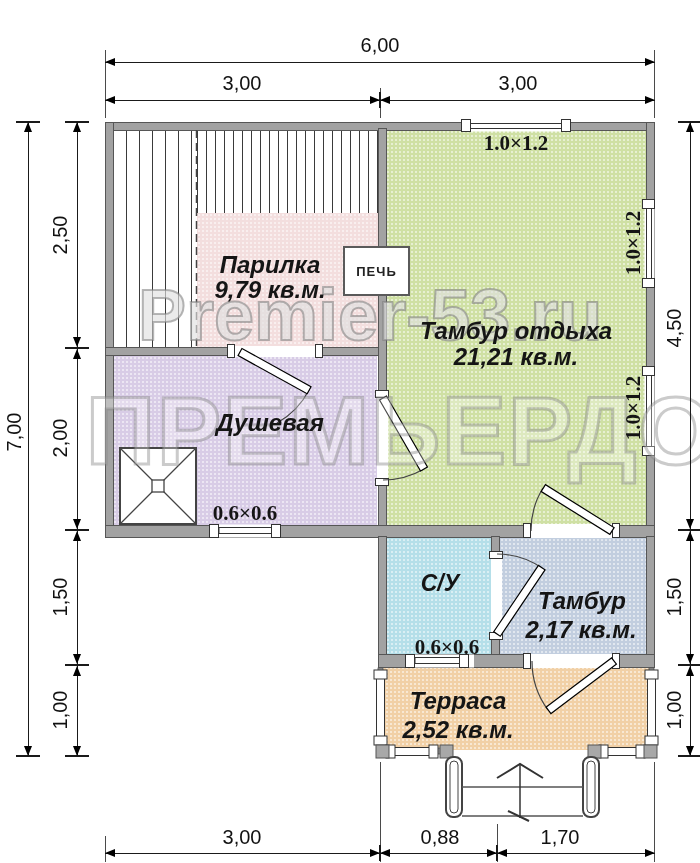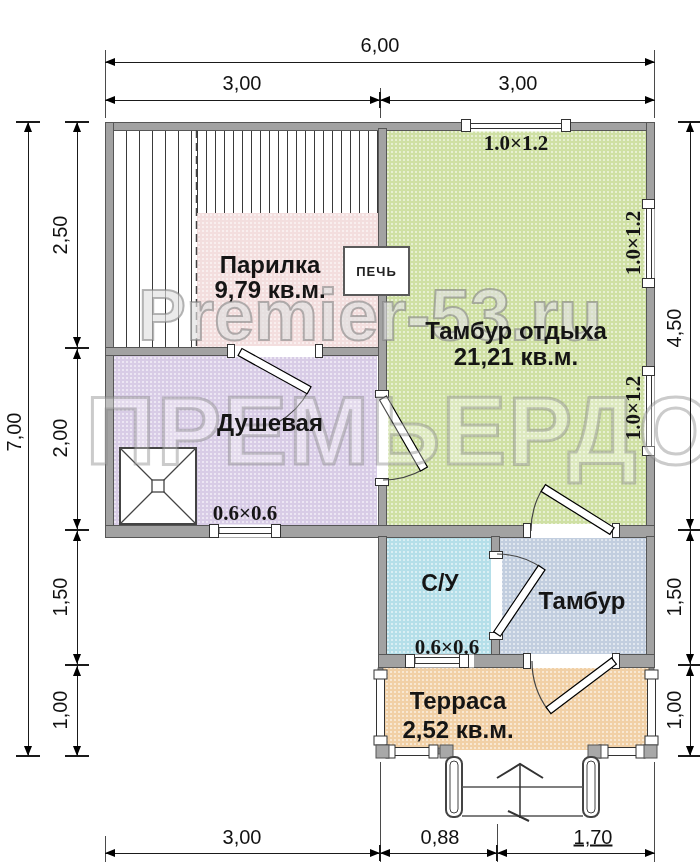--- a/index.html
+++ b/index.html
@@ -18,21 +18,21 @@
   
   .wm{position:absolute;z-index:4;white-space:nowrap;pointer-events:none;}
   .wm-site{left:138px;top:274px;font-size:72px;font-weight:bold;color:rgba(255,255,255,.5);
            -webkit-text-stroke:2px rgba(125,125,125,.55);text-shadow:0 0 1px rgba(120,120,120,.3);}
   .wm-name{left:86px;top:376px;font-size:96px;font-weight:bold;letter-spacing:2px;
            color:rgba(255,255,255,.3);-webkit-text-stroke:3px rgba(130,130,130,.42);}
   .wm-tag{left:318px;top:468px;font-size:30px;letter-spacing:2px;color:rgba(165,182,201,.85);}
   
   .lbl{position:absolute;z-index:5;transform:translate(-50%,-50%);white-space:nowrap;
        font-weight:bold;color:#151515;}
-  .room-lbl{font-size:24px;}
+  .room-lbl{font-size:24px;font-style:italic;}
   .room-lbl.sm{font-size:23px;}
   .win-lbl{font-size:21px;font-family:"Liberation Serif",serif;}
   .rot{transform:translate(-50%,-50%) rotate(-90deg);}
   .stove{position:absolute;left:343px;top:246px;width:63px;height:46px;background:#fff;
          border:2px solid #5a5a5a;z-index:5;display:flex;align-items:center;justify-content:center;
          font-size:13px;font-weight:bold;letter-spacing:1px;color:#222;}
   
   .dim{position:absolute;z-index:6;}
   .dl-h{height:1px;background:#1a1a1a;}
   .dl-v{width:1px;background:#1a1a1a;}
@@ -212,20 +212,21 @@
   <div class="wm wm-site">Premier-53.ru</div>
   <div class="wm wm-name">ПРЕМЬЕРДОМ</div>
 
   <div class="lbl room-lbl" style="left:270px;top:265px;">Парилка</div>
   <div class="lbl room-lbl" style="left:270px;top:290px;">9,79 кв.м.</div>
   <div class="lbl room-lbl" style="left:516px;top:331px;">Тамбур отдыха</div>
   <div class="lbl room-lbl" style="left:516px;top:357px;">21,21 кв.м.</div>
   <div class="lbl room-lbl" style="left:270px;top:423px;">Душевая</div>
   <div class="lbl room-lbl sm" style="left:440px;top:583px;">С/У</div>
   <div class="lbl room-lbl" style="left:582px;top:601px;">Тамбур</div>
+  <div class="lbl room-lbl" style="left:581px;top:630px;">2,17 кв.м.</div>
   <div class="lbl room-lbl" style="left:458px;top:701px;">Терраса</div>
   <div class="lbl room-lbl" style="left:458px;top:730px;">2,52 кв.м.</div>
 
   <div class="stove">
       <span>ПЕЧЬ</span>
     </div>
 
   <div class="lbl win-lbl" style="left:516px;top:143px;">1.0×1.2</div>
   <div class="lbl win-lbl rot" style="left:633px;top:243px;">1.0×1.2</div>
   <div class="lbl win-lbl rot" style="left:633px;top:408px;">1.0×1.2</div>
@@ -297,15 +298,15 @@
   <div class="dim tick-v" style="left:379px;top:845px;height:16px;"></div>
   <div class="dim tick-v" style="left:496px;top:845px;height:16px;"></div>
   <div class="ar left" style="left:105px;top:849px;"></div>
   <div class="ar right" style="left:370px;top:849px;"></div>
     <div class="ar left" style="left:380px;top:849px;"></div>
   <div class="ar right" style="left:487px;top:849px;"></div>
     <div class="ar left" style="left:497px;top:849px;"></div>
   <div class="ar right" style="left:645px;top:849px;"></div>
   <div class="dim-lbl" style="left:242px;top:837px;">3,00</div>
   <div class="dim-lbl" style="left:440px;top:837px;">0,88</div>
-  <div class="dim-lbl" style="left:593px;top:837px;text-decoration:underline;">1,70</div>
+  <div class="dim-lbl" style="left:560px;top:837px;">1,70</div>
 
 </div>
 
 </body></html>

